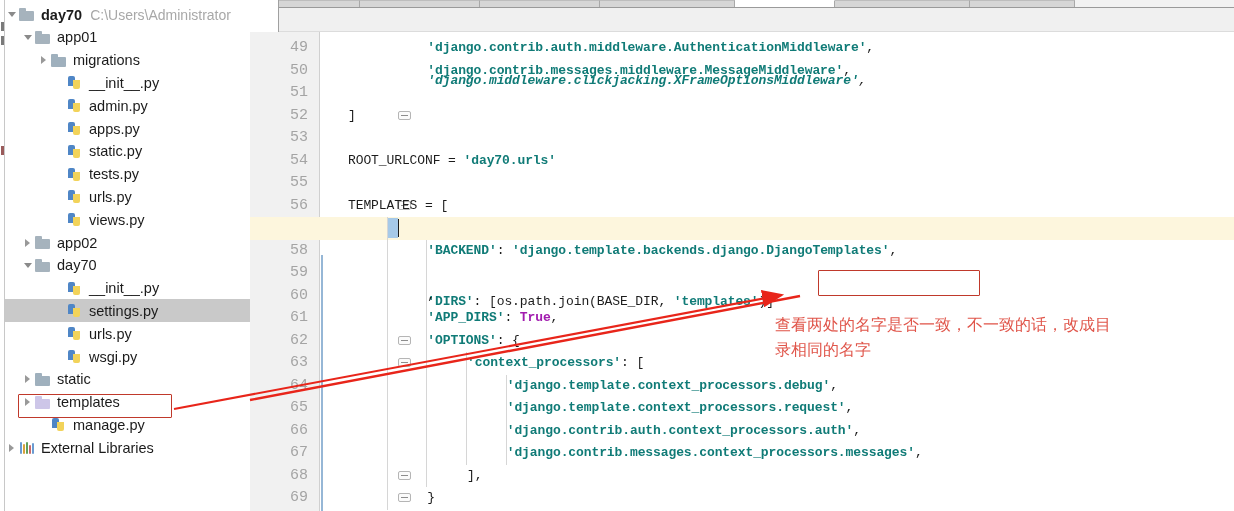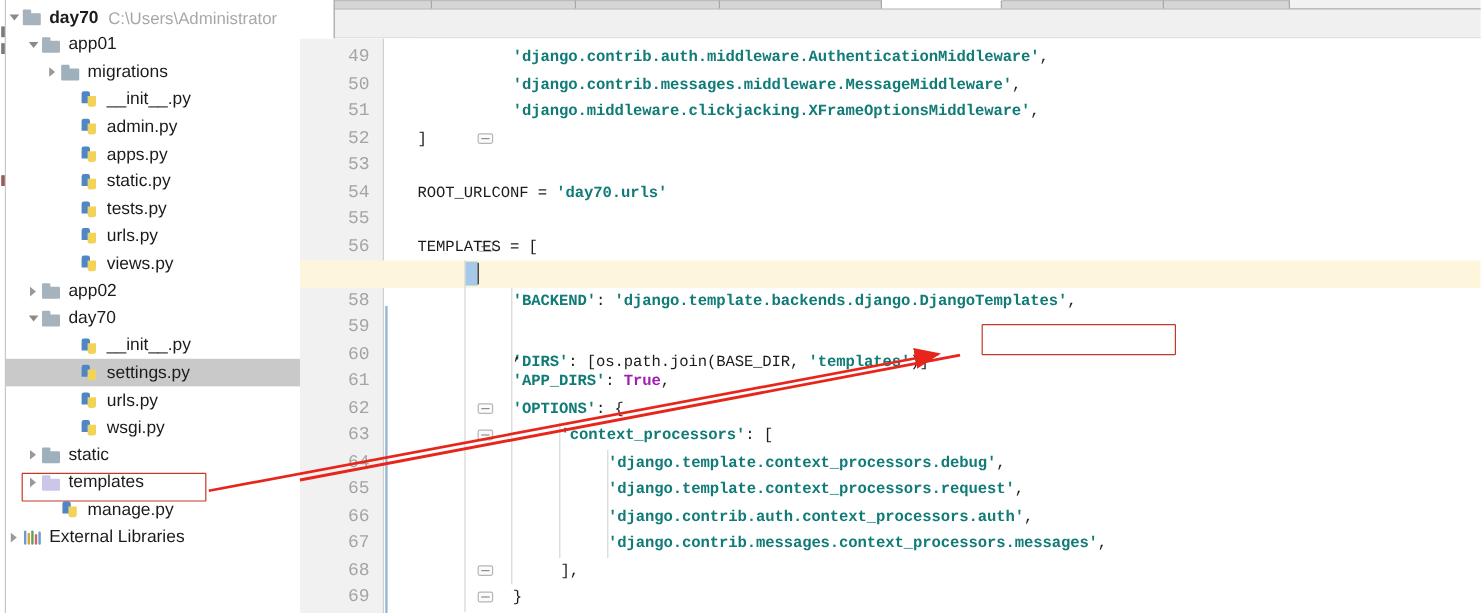--- a/index.html
+++ b/index.html
@@ -473,21 +473,21 @@
           <span class="bub"></span>
         </div>
         <div class="fold end" style="top: 459px;">
           <span class="bub"></span>
         </div>
       </div>
     <div class="changebar" style="top:223px;height:256px;"></div>
     <div id="code">
         <div class="codeline" style="top: 5px; left: 177.36px;"><span class="str">'django.contrib.auth.middleware.AuthenticationMiddleware'</span><span class="pln">,</span></div>
         <div class="codeline" style="top: 27.5px; left: 177.36px;"><span class="str">'django.contrib.messages.middleware.MessageMiddleware'</span><span class="pln">,</span></div>
-        <div class="codeline" style="top: 50px; left: 177.36px;"><span class="str">'django.middleware.clickjacking.XFrameOptionsMiddleware'</span><span class="pln">,</span></div>
+        <div class="codeline" style="top: 38px; left: 177.36px; font-style: italic;"><span class="str">'django.middleware.clickjacking.XFrameOptionsMiddleware'</span><span class="pln">,</span></div>
         <div class="codeline" style="top: 72.5px; left: 98px;"><span class="pln">]</span></div>
         <div class="codeline" style="top: 95px; left: 98px;"></div>
         <div class="codeline" style="top: 117.5px; left: 98px;"><span class="pln">ROOT_URLCONF = </span><span class="str">'day70.urls'</span></div>
         <div class="codeline" style="top: 140px; left: 98px;"></div>
         <div class="codeline" style="top: 162.5px; left: 98px;"><span class="pln">TEMPLATES = [</span></div>
         <div class="hl-row" style="top: 185px;"></div>
         <div class="codeline" style="top: 185px; left: 137.68px;"><span class="pln">{</span></div>
         <div class="codeline" style="top: 207.5px; left: 177.36px;"><span class="str">'BACKEND'</span><span class="pln">: </span><span class="str">'django.template.backends.django.DjangoTemplates'</span><span class="pln">,</span></div>
         <div class="codeline" style="top: 230px; left: 177.36px; margin-top: 29px;"><span class="str">'DIRS'</span><span class="pln">: [os.path.join(BASE_DIR, </span><span class="str">'templates'</span><span class="pln">)]</span></div>
         <div class="codeline" style="top: 252.5px; left: 177.36px;"><span class="pln">,</span></div>
@@ -522,15 +522,17 @@
         </marker>
       </defs>
       <line x1="174" y1="409" x2="782" y2="295" stroke="#e8251a" stroke-width="2.2" marker-end="url(#ah)"></line>
       <line x1="320" y1="400" x2="1234" y2="355" stroke="#e8251a" stroke-width="0"></line>
     </svg>
 
     <svg width="1234" height="511" style="position:absolute;left:0;top:0;">
       <line x1="250" y1="400" x2="800" y2="296" stroke="#e8251a" stroke-width="2.4"></line>
     </svg>
 
+    <div class="anno-text" style="left:775px;top:312px;width:460px;">查看两处的名字是否一致，不一致的话，改成目
+录相同的名字</div>
   </div>
 
 </div>
 
 </body></html>

